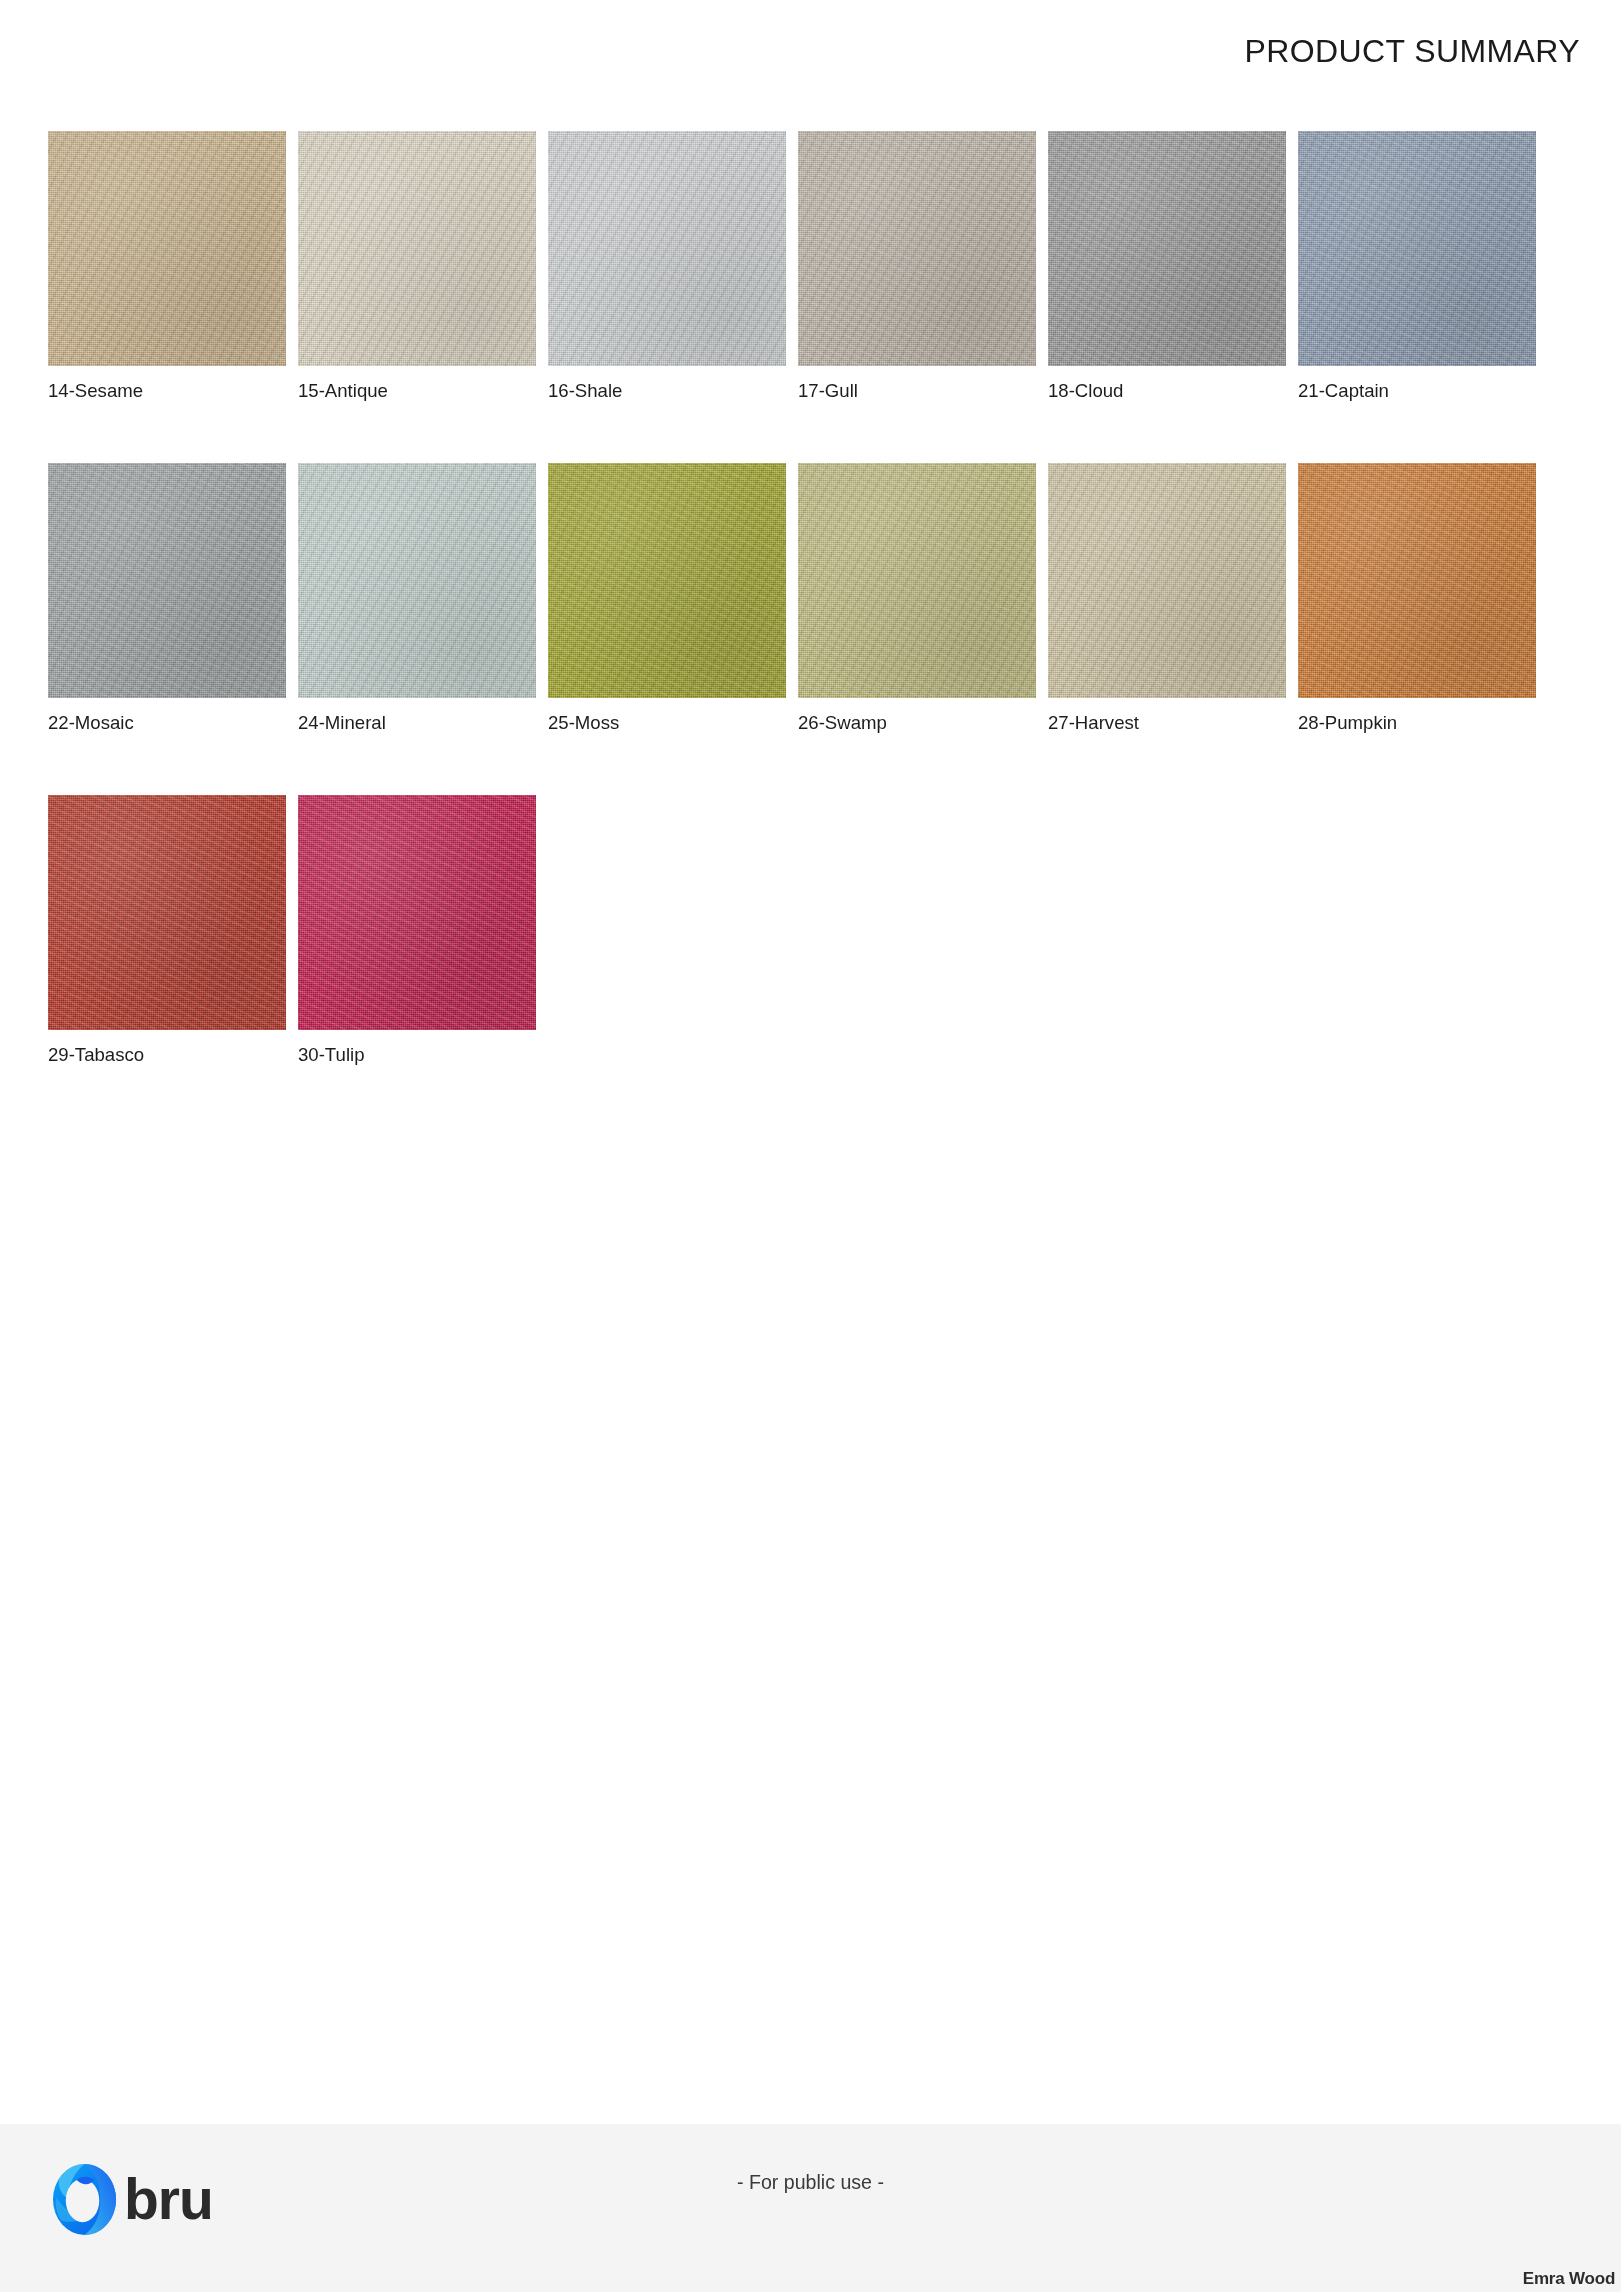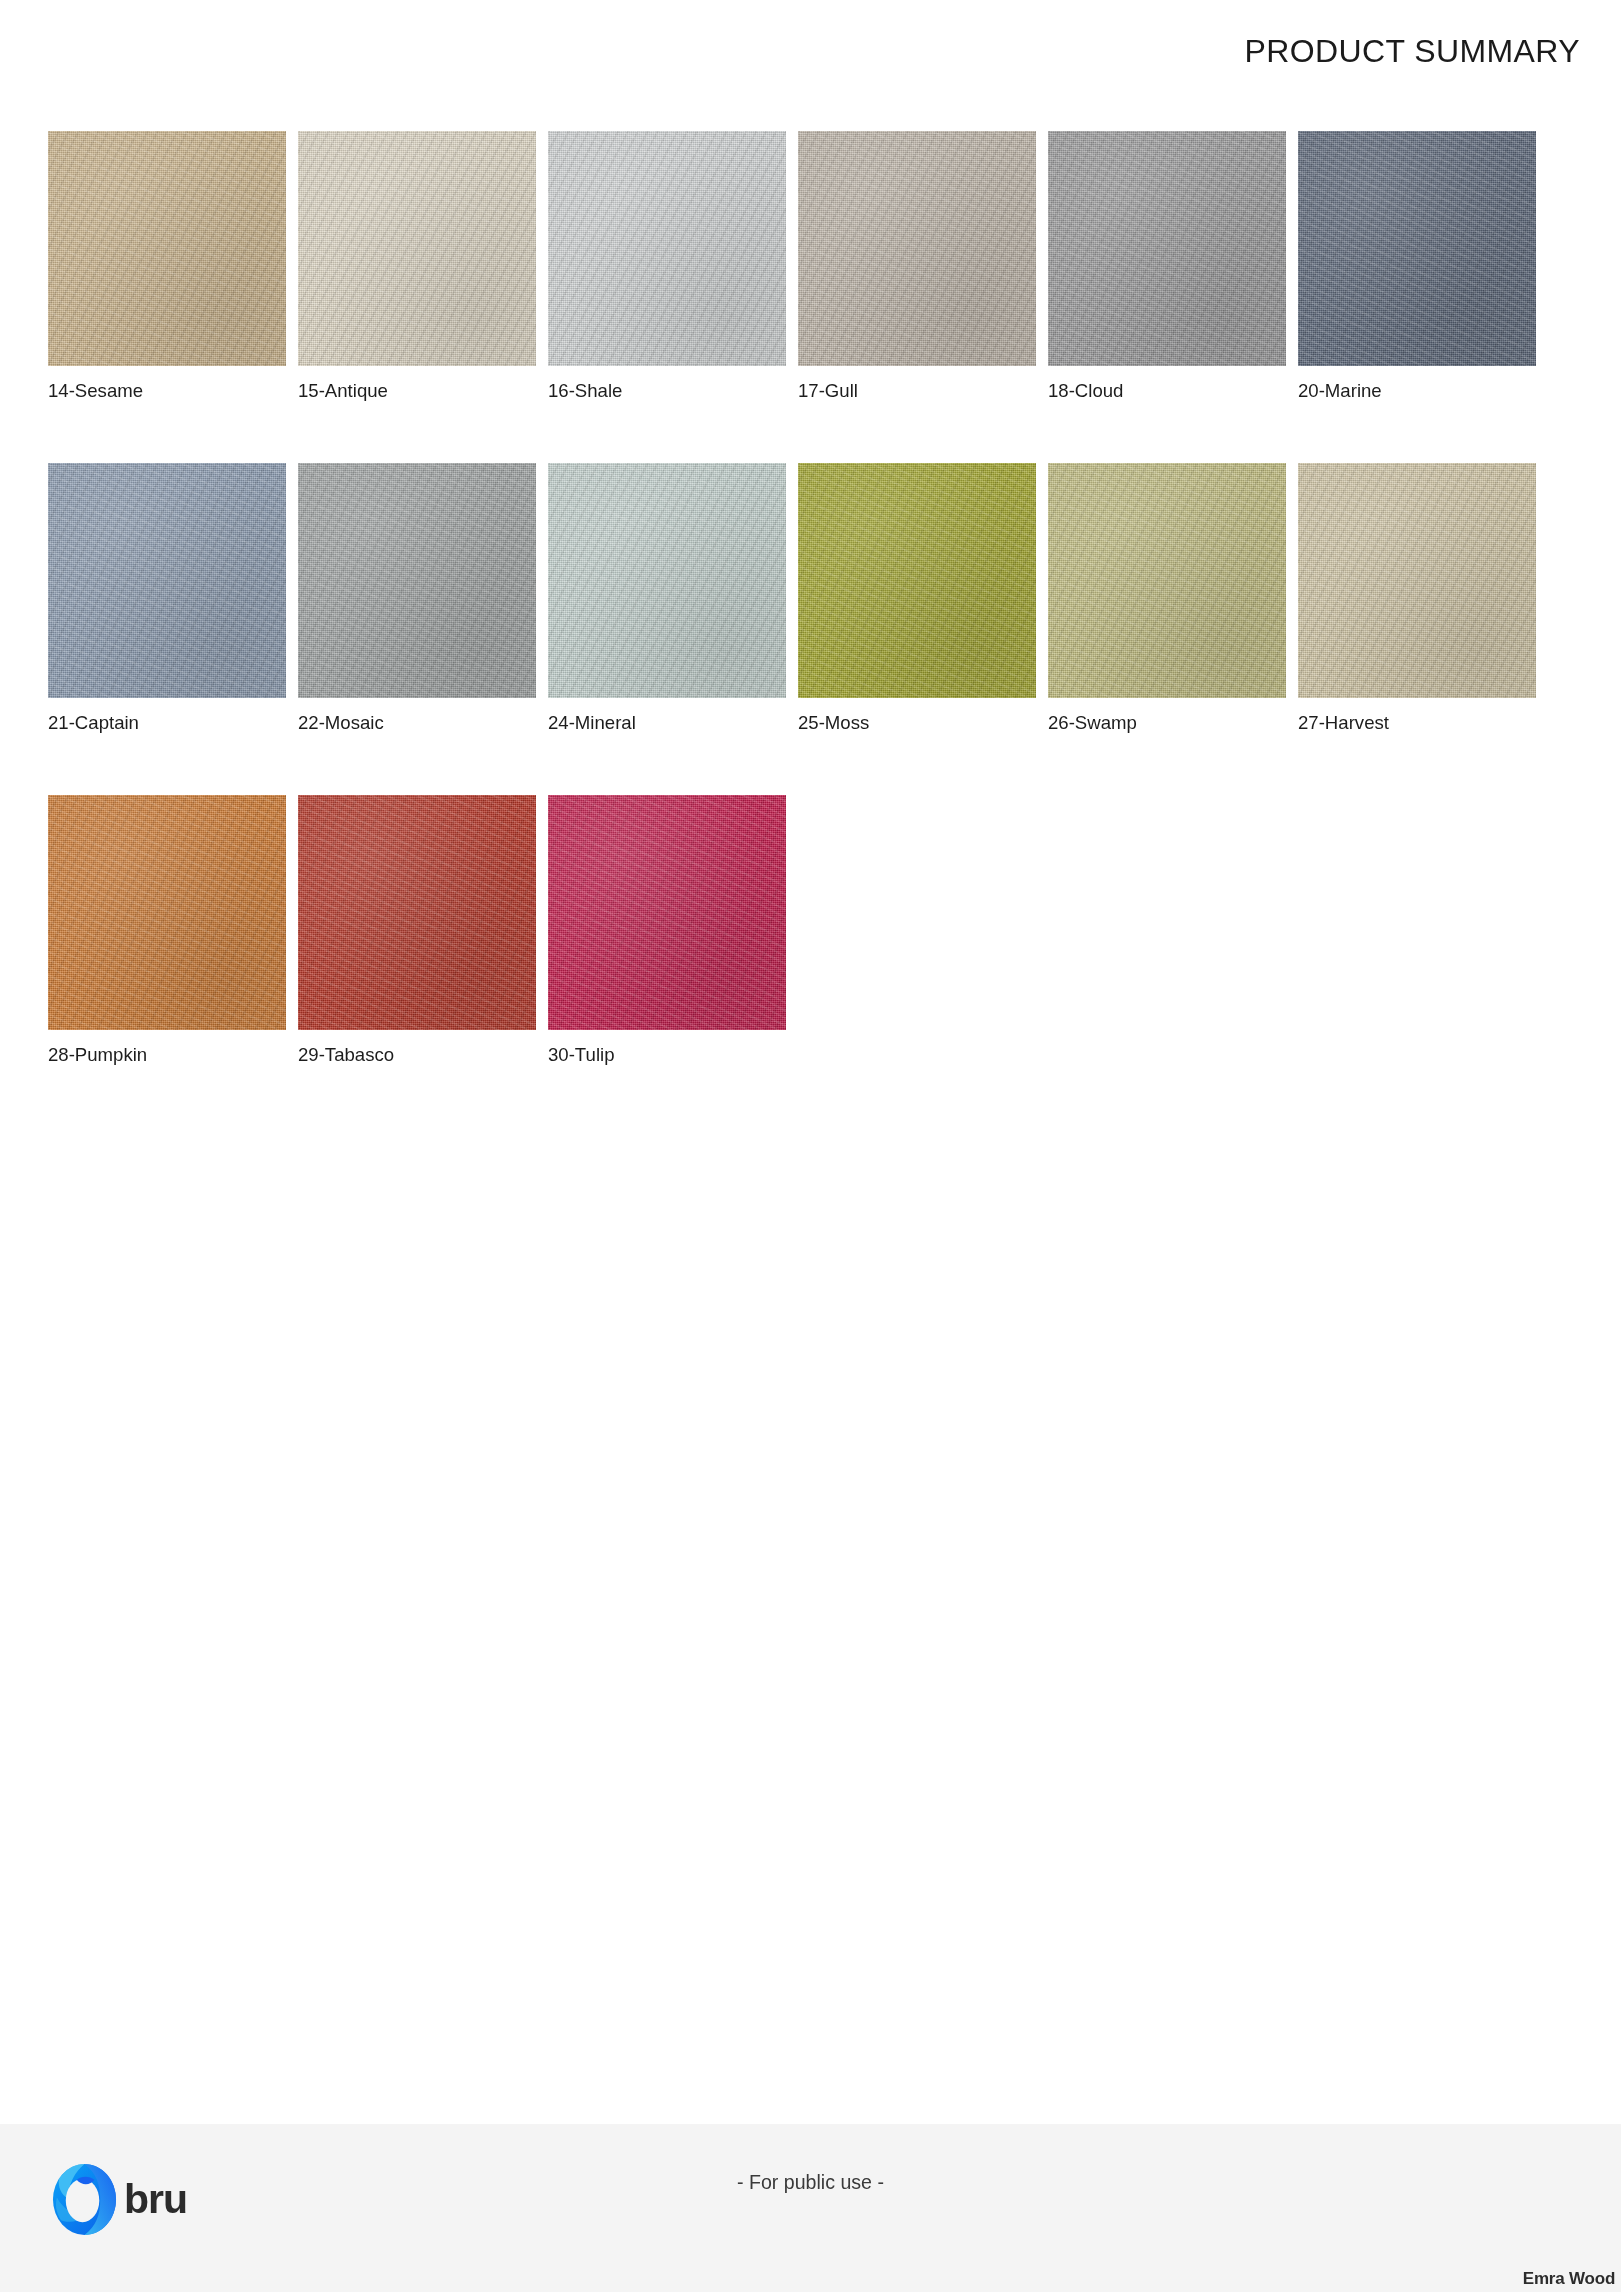--- a/index.html
+++ b/index.html
@@ -107,21 +107,21 @@
     display: flex;
     align-items: center;
     gap: 3.9px;
   }
   .logo-mark {
     width: 67px;
     height: 73px;
     display: block;
   }
   .logo-word {
-    font-size: 41px;
+    font-size: 57px;
     font-weight: 700;
     color: #2b2b2b;
     letter-spacing: -1px;
     line-height: 1;
     margin-left: 2px;
   }
   .footer-note {
     position: absolute;
     left: 0;
     right: 0;
@@ -180,28 +180,20 @@
       </div>
       <div class="swatch-label">17-Gull</div>
     </div>
     <div class="swatch-cell">
       <div class="swatch-chip" style="background-color: rgb(154, 154, 155);">
         <div class="weave"></div>
         <div class="fleck"></div>
         <div class="shade"></div>
       </div>
       <div class="swatch-label">18-Cloud</div>
-    </div>
-    <div class="swatch-cell">
-      <div class="swatch-chip" style="background-color: rgb(92, 103, 121);">
-        <div class="weave"></div>
-        <div class="fleck"></div>
-        <div class="shade"></div>
-      </div>
-      <div class="swatch-label">20-Marine</div>
     </div>
     <div class="swatch-cell">
       <div class="swatch-chip" style="background-color: rgb(139, 155, 176);">
         <div class="weave"></div>
         <div class="fleck"></div>
         <div class="shade"></div>
       </div>
       <div class="swatch-label">21-Captain</div>
     </div>
     <div class="swatch-cell">

